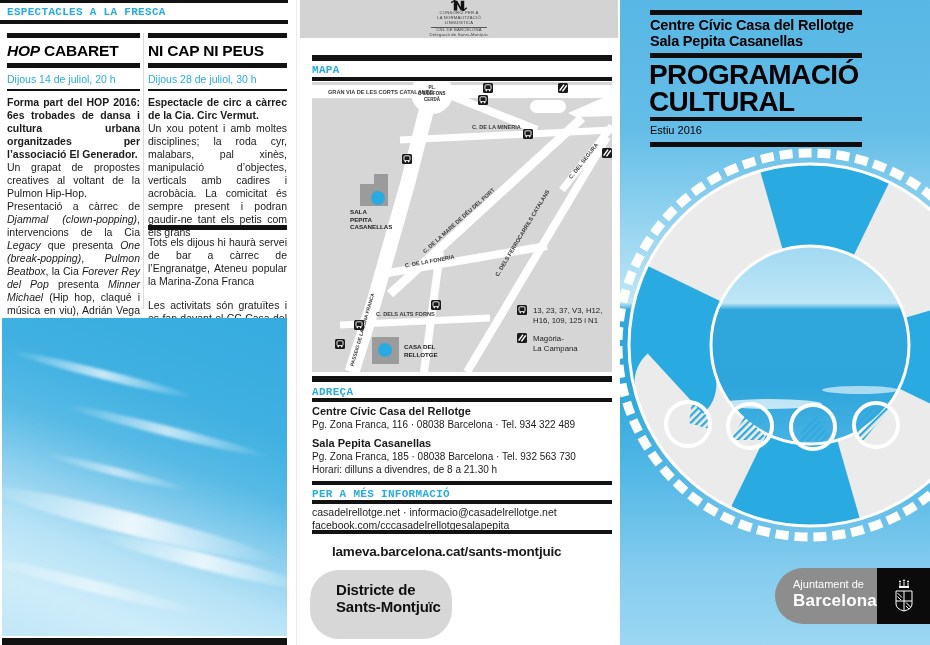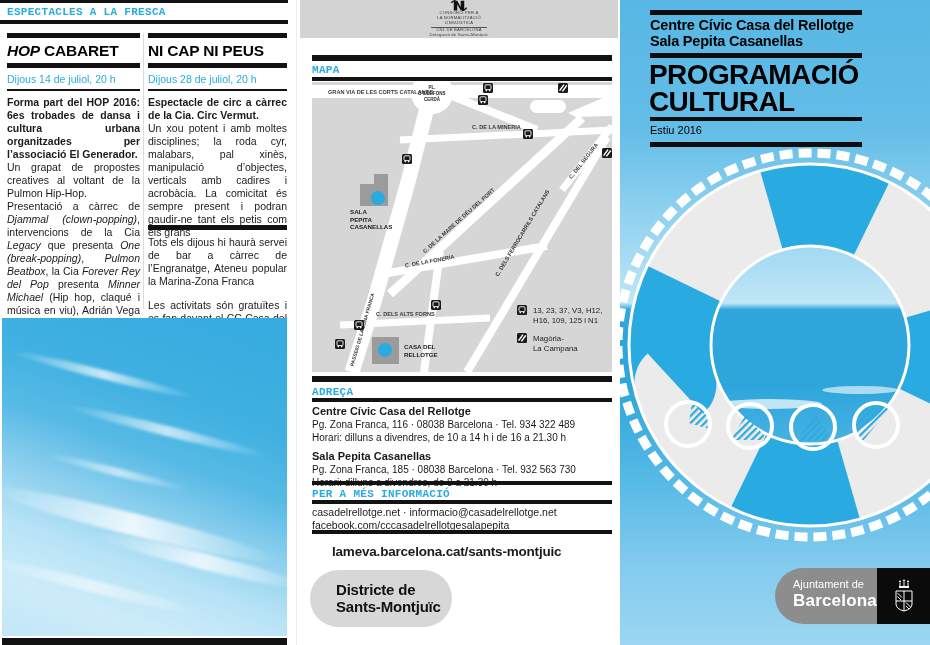--- a/index.html
+++ b/index.html
@@ -36,21 +36,21 @@
 
   
   .graybox{position:absolute;left:300px;top:0;width:318px;height:38px;background:#d3d3d3;
      display:flex;flex-direction:column;align-items:center;justify-content:center;}
   .cnl-lines{font-size:4.2px;line-height:4.8px;color:#3c3c3c;text-align:center;letter-spacing:.2px;}
   .cnl-sep{width:56px;height:.7px;background:#555;margin:1px auto;}
   .addr-name{font-size:11px;font-weight:bold;line-height:13px;}
   .addr-line{font-size:10px;line-height:13px;}
   .contact{font-size:10.5px;line-height:13px;}
   .url{font-size:13.5px;font-weight:bold;letter-spacing:-.2px;}
-  .districte{position:absolute;left:310px;top:570px;width:142px;height:57px;background:#d7d7d7;
+  .districte{position:absolute;left:310px;top:570px;width:142px;height:69px;background:#d7d7d7;
      border-radius:29px;padding:11px 0 0 26px;}
   .districte div{font-size:15px;font-weight:bold;line-height:17px;letter-spacing:-.2px;color:#111;}
 
   
   .cover{position:absolute;left:620px;top:0;width:310px;height:645px;overflow:hidden;
      background:linear-gradient(180deg,#58b7e5 0%,#63bde7 20%,#93d3f0 34%,#bfe6f6 47%,#2fa7dd 48%,#2ea6dc 60%,#55b9e6 74%,#84cbee 88%,#9bd7f2 100%);}
   .cover .cbar{position:absolute;left:30px;width:212px;background:#0d0d0d;}
   .cv-venue{position:absolute;left:30px;top:17px;font-size:14.5px;font-weight:bold;
      line-height:16px;letter-spacing:-.2px;color:#000;}
   .cv-title{position:absolute;left:29px;top:61px;font-size:28px;font-weight:bold;
@@ -88,21 +88,21 @@
     <div class="thin"></div>
     <p class="bodytxt lead">Forma part del HOP 2016: 6es trobades de dansa i cultura urbana organitzades per l’associació El Generador.</p>
     <p class="bodytxt">Un grapat de propostes creatives al voltant de la Pulmon Hip-Hop.</p>
     <p class="bodytxt"><span>Presentació a càrrec de </span><span class="it">Djammal (clown-popping)</span><span>, intervencions de la Cia </span><span class="it">Legacy</span><span> que presenta </span><span class="it">One (break-popping)</span><span>, </span><span class="it">Pulmon Beatbox</span><span>, la Cia </span><span class="it">Forever Rey del Pop</span><span> presenta </span><span class="it">Minner Michael</span><span> (Hip hop, claqué i música en viu), Adrián Vega presenta: Una espurna trenca el fred (contemporani-break), Cia </span><span class="it">Dunia Pulido</span><span> presenta </span><span class="it">Freedom (contemporani, hip hop)</span><span>, Pedro Benavides presenta </span><span class="it">Metamorfosi (roda cyr-break)</span><span>; Jam Final</span></p>
   </div>
 
   <div class="col" style="left:148px;width:139px;">
     <div class="colbar"></div>
     <div class="ev-title">NI CAP NI PEUS</div>
     <div class="titlebar"></div>
-    <div class="date"><b>Dijous</b><span> 28 de juliol, 20 h</span></div>
+    <div class="date"><b>Dijous</b><span> 28 de juliol, 30 h</span></div>
     <div class="thin"></div>
     <p class="bodytxt lead">Espectacle de circ a càrrec de la Cia. Circ Vermut.</p>
     <p class="bodytxt">Un xou potent i amb moltes disciplines; la roda cyr, malabars, pal xinès, manipulació d’objectes, verticals amb cadires i acrobàcia. La comicitat és sempre present i podran gaudir-ne tant els petis com els grans</p>
   </div>
 
   <div class="notes">
     <div class="nbar"></div>
     <p class="note">Tots els dijous hi haurà servei de bar a càrrec de l’Engranatge, Ateneu popular la Marina-Zona Franca</p>
     <p class="note">Les activitats són gratuïtes i es fan davant el CC Casa del Rellotge.</p>
   </div>
@@ -224,21 +224,20 @@
     </g>
   </svg>
 
   <div class="bar" style="left:312px;top:376px;width:300px;height:6px;"></div>
   <div class="abs blueh" style="left:312px;top:386px;">ADREÇA</div>
   <div class="bar" style="left:312px;top:398px;width:300px;height:4px;"></div>
 
   <div class="abs" style="left:312px;top:405px;width:302px;">
     <div class="addr-name">Centre Cívic Casa del Rellotge</div>
     <div class="addr-line">Pg. Zona Franca, 116  ·  08038 Barcelona  ·  Tel. 934 322 489</div>
-    <div class="addr-line">Horari: dilluns a divendres, de 10 a 14 h i de 16 a 21.30 h</div>
     <div class="addr-name" style="margin-top:6px;">Sala Pepita Casanellas</div>
     <div class="addr-line">Pg. Zona Franca, 185  ·  08038 Barcelona  ·  Tel. 932 563 730</div>
     <div class="addr-line">Horari: dilluns a divendres, de 8 a 21.30 h</div>
   </div>
 
   <div class="bar" style="left:312px;top:481px;width:300px;height:4px;"></div>
   <div class="abs blueh" style="left:312px;top:488px;">PER A MÉS INFORMACIÓ</div>
   <div class="bar" style="left:312px;top:500px;width:300px;height:4px;"></div>
   <div class="abs contact" style="left:312px;top:506px;width:300px;">
     <div>casadelrellotge.net  ·  informacio@casadelrellotge.net</div>

